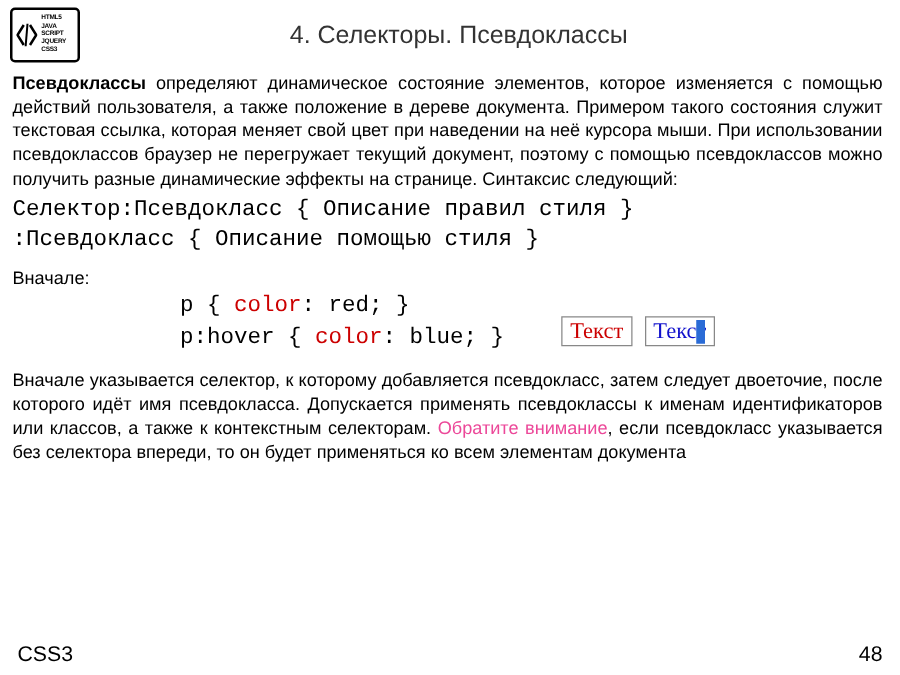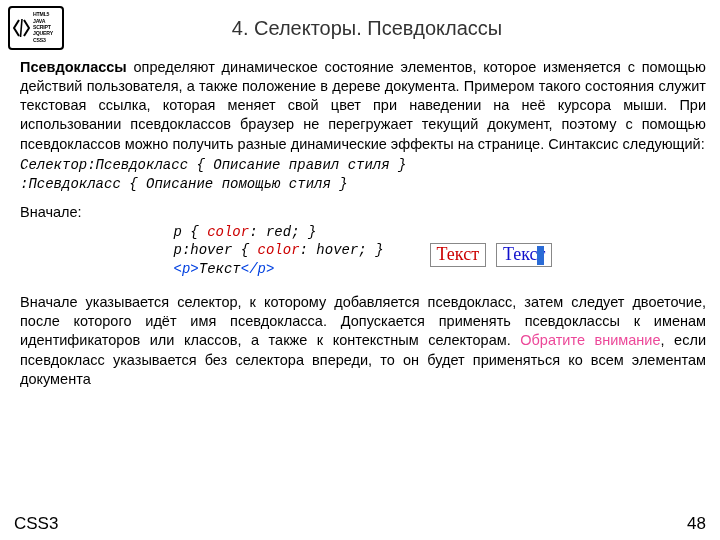--- a/index.html
+++ b/index.html
@@ -3,24 +3,24 @@
 <meta charset="utf-8">
 <style>
   * { box-sizing: border-box; margin: 0; padding: 0; }
   html, body { width: 720px; height: 540px; font-family: Arial, Helvetica, sans-serif; background: #fff; color: #000; }
   .page { width: 720px; height: 540px; position: relative; display: flex; flex-direction: column; }
   .header { display: flex; align-items: center; padding: 6px 10px 4px 8px; }
   .logo { width: 56px; height: 44px; border: 2px solid #000; border-radius: 4px; display: flex; align-items: center; padding: 2px 3px; gap: 3px; flex-shrink: 0; }
   .logo-left { width: 17px; height: 34px; display: flex; align-items: center; justify-content: center; }
   .logo-right { display: flex; flex-direction: column; gap: 1px; font-size: 5.2px; font-weight: bold; line-height: 1.1; letter-spacing: -0.2px; }
   .title { flex: 1; text-align: center; font-size: 20px; color: #333; padding-right: 40px; }
-  .content { flex: 1; padding: 4px 14px 0 20px; font-size: 14.5px; line-height: 1.32; overflow: hidden; }
+  .content { flex: 1; padding: 4px 14px 0 10px; font-size: 14.5px; line-height: 1.32; overflow: hidden; }
   .para { text-align: justify; margin-bottom: 2px; }
   .bold-start { font-weight: bold; }
-  .mono { font-family: "Courier New", monospace; font-size: 14px; line-height: 1.35; white-space: pre; font-style: italic; }
+  .mono { font-family: "Courier New", monospace; font-size: 18px; line-height: 1.35; white-space: pre; }
   .ex-label { margin-top: 10px; }
   .example-row { display: flex; align-items: flex-start; gap: 18px; justify-content: center; }
   .example-col { }
   .illus { display: flex; gap: 10px; margin-top: 20px; margin-left: 28px; }
   .illus-box { border: 1px solid #888; padding: 0 6px; font-family: "Times New Roman", serif; font-size: 18px; height: 24px; display: flex; align-items: center; }
   .illus-red { color: #c00; }
   .illus-blue { color: #11c; position: relative; }
   .caret { position: absolute; right: 7px; top: 2px; width: 7px; height: 19px; background: #2a6bd6; }
   .explain { text-align: justify; margin-top: 14px; }
   .attn { color: #ec4899; }
@@ -55,22 +55,21 @@
     <div class="para">
       <span class="bold-start">Псевдоклассы</span><span> определяют динамическое состояние элементов, которое изменяется с помощью действий пользователя, а также положение в дереве документа. Примером такого состояния служит текстовая ссылка, которая меняет свой цвет при наведении на неё курсора мыши. При использовании псевдоклассов браузер не перегружает текущий документ, поэтому с помощью псевдоклассов можно получить разные динамические эффекты на странице. Синтаксис следующий:</span>
     </div>
     <div class="mono">Селектор:Псевдокласс { Описание правил стиля }</div>
     <div class="mono">:Псевдокласс { Описание помощью стиля }</div>
 
     <div class="ex-label">Вначале:</div>
     <div class="example-row">
       <div class="example-col">
         <div class="mono"><span>p { </span><span class="c-red">color</span><span>: red; }</span></div>
-        <div class="mono"><span>p:hover { </span><span class="c-red">color</span><span>: hover; }</span></div>
-        <div class="mono"><span class="c-blue">&lt;p&gt;</span><span>Текст</span><span class="c-blue">&lt;/p&gt;</span></div>
+        <div class="mono"><span>p:hover { </span><span class="c-red">color</span><span>: blue; }</span></div>
       </div>
       <div class="illus">
         <div class="illus-box illus-red">Текст</div>
         <div class="illus-box illus-blue">
             <span>Текст</span>
             <span class="caret"></span>
           </div>
       </div>
     </div>
 

